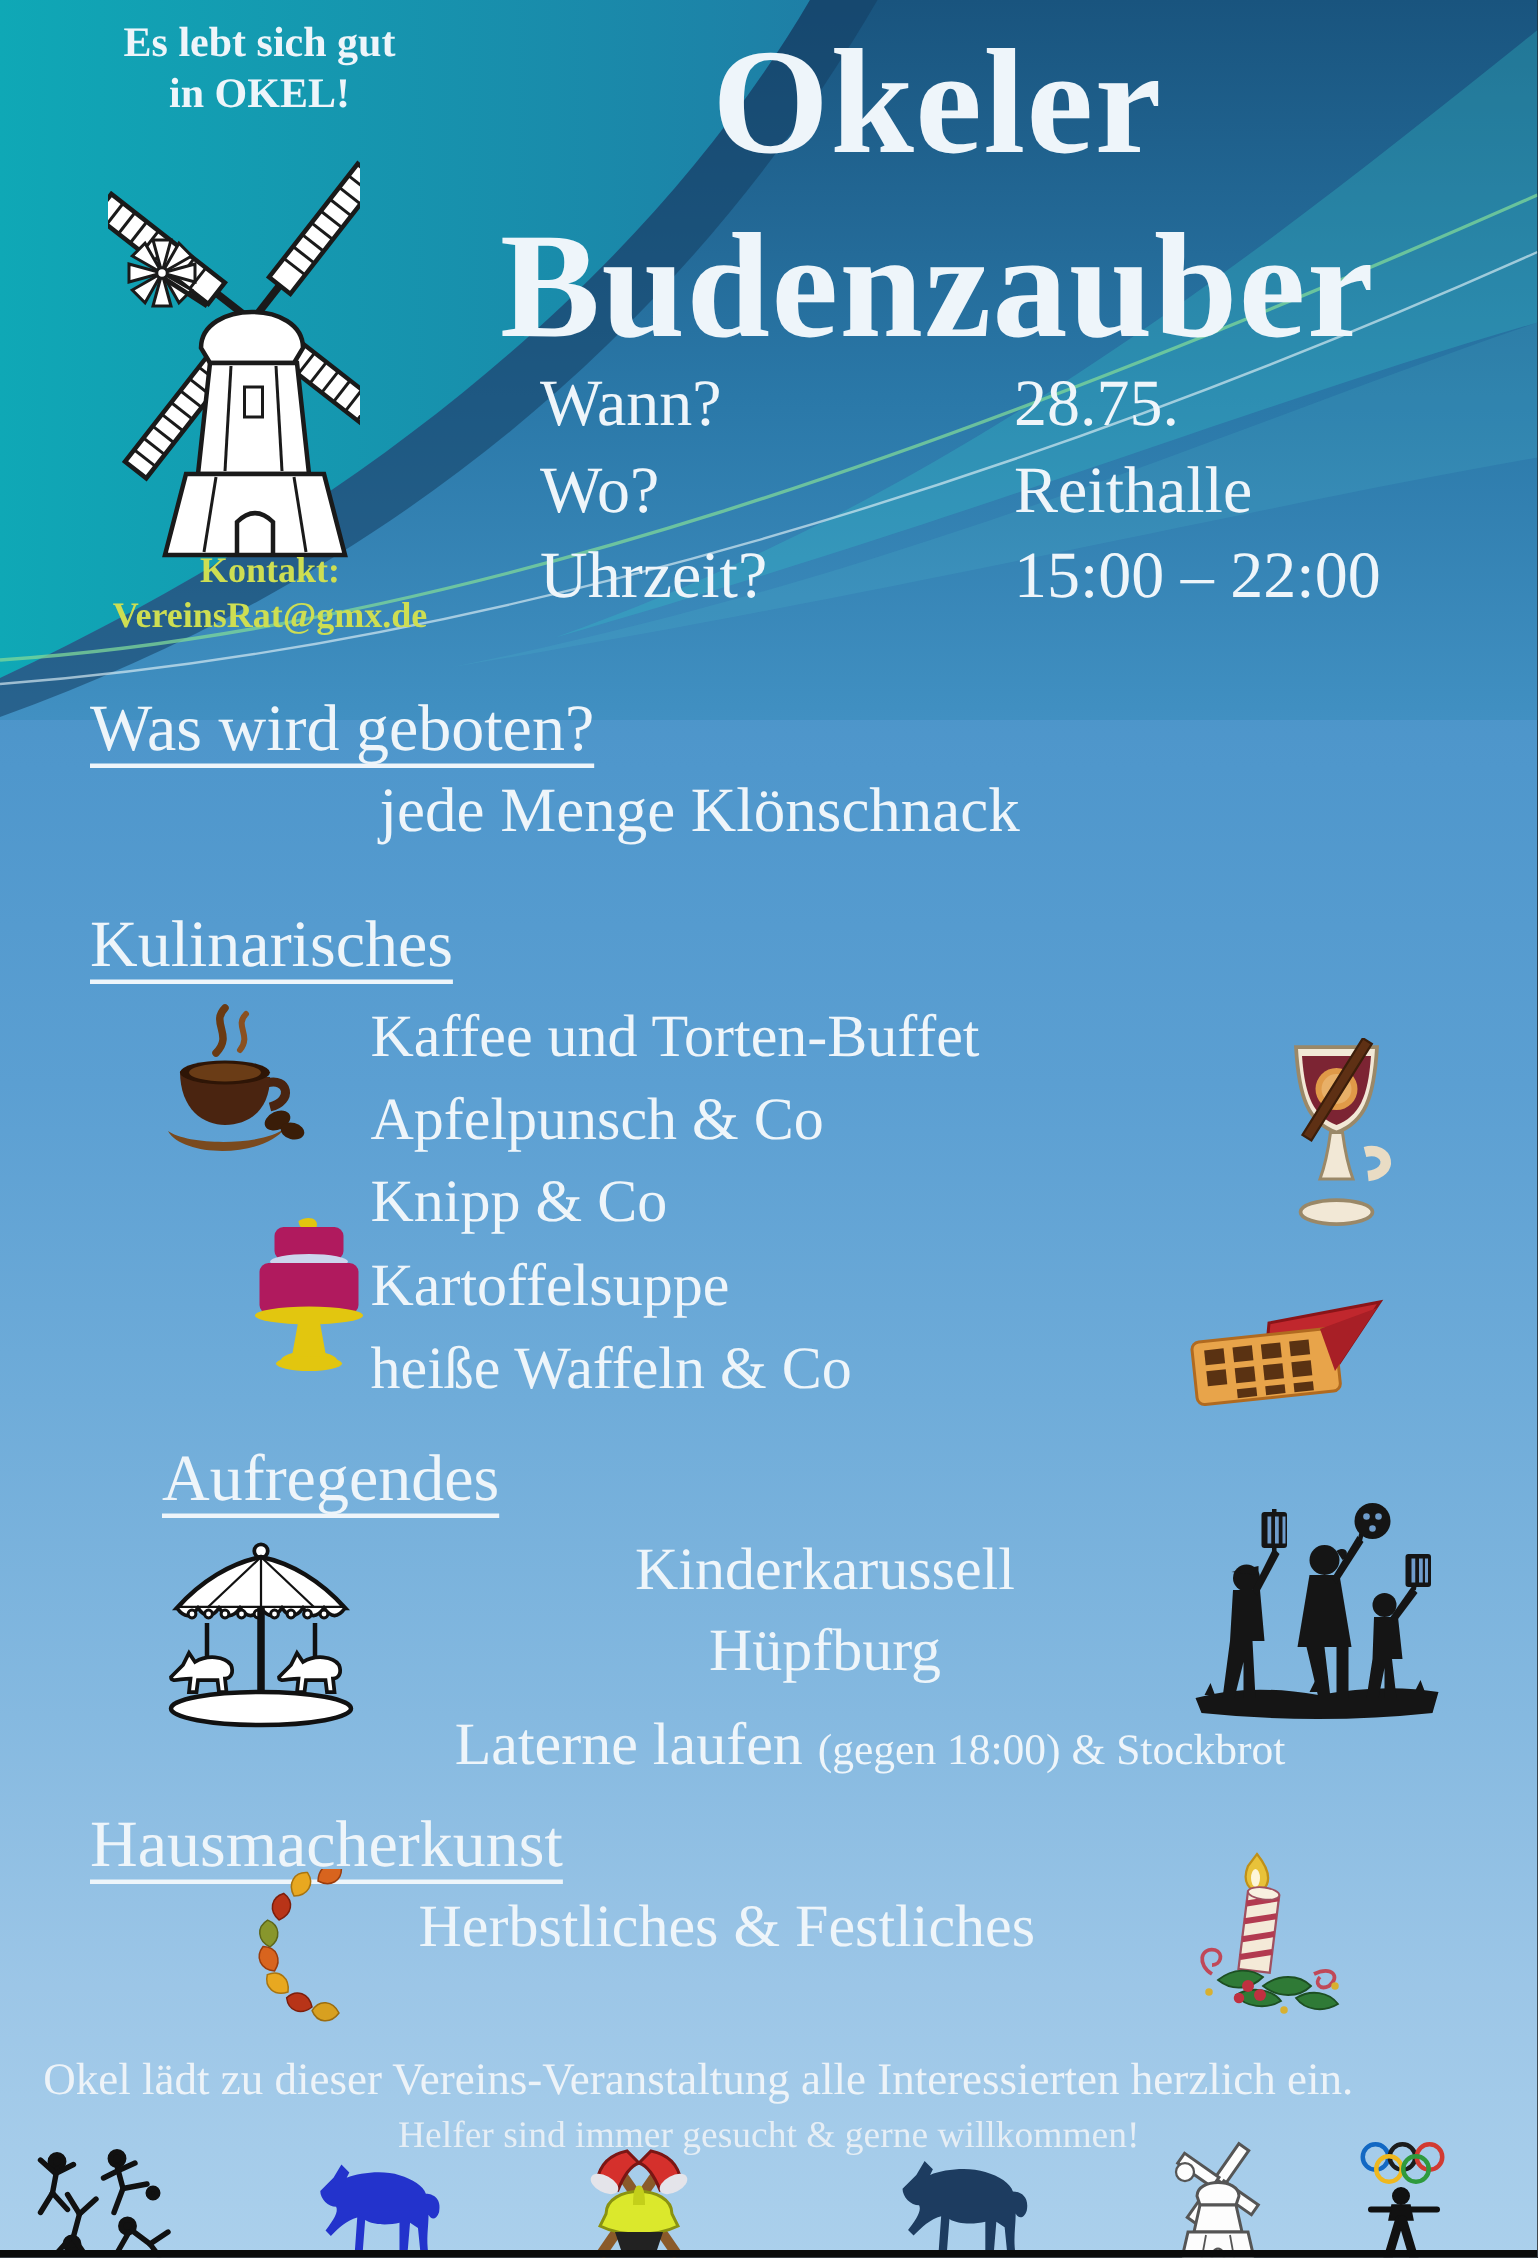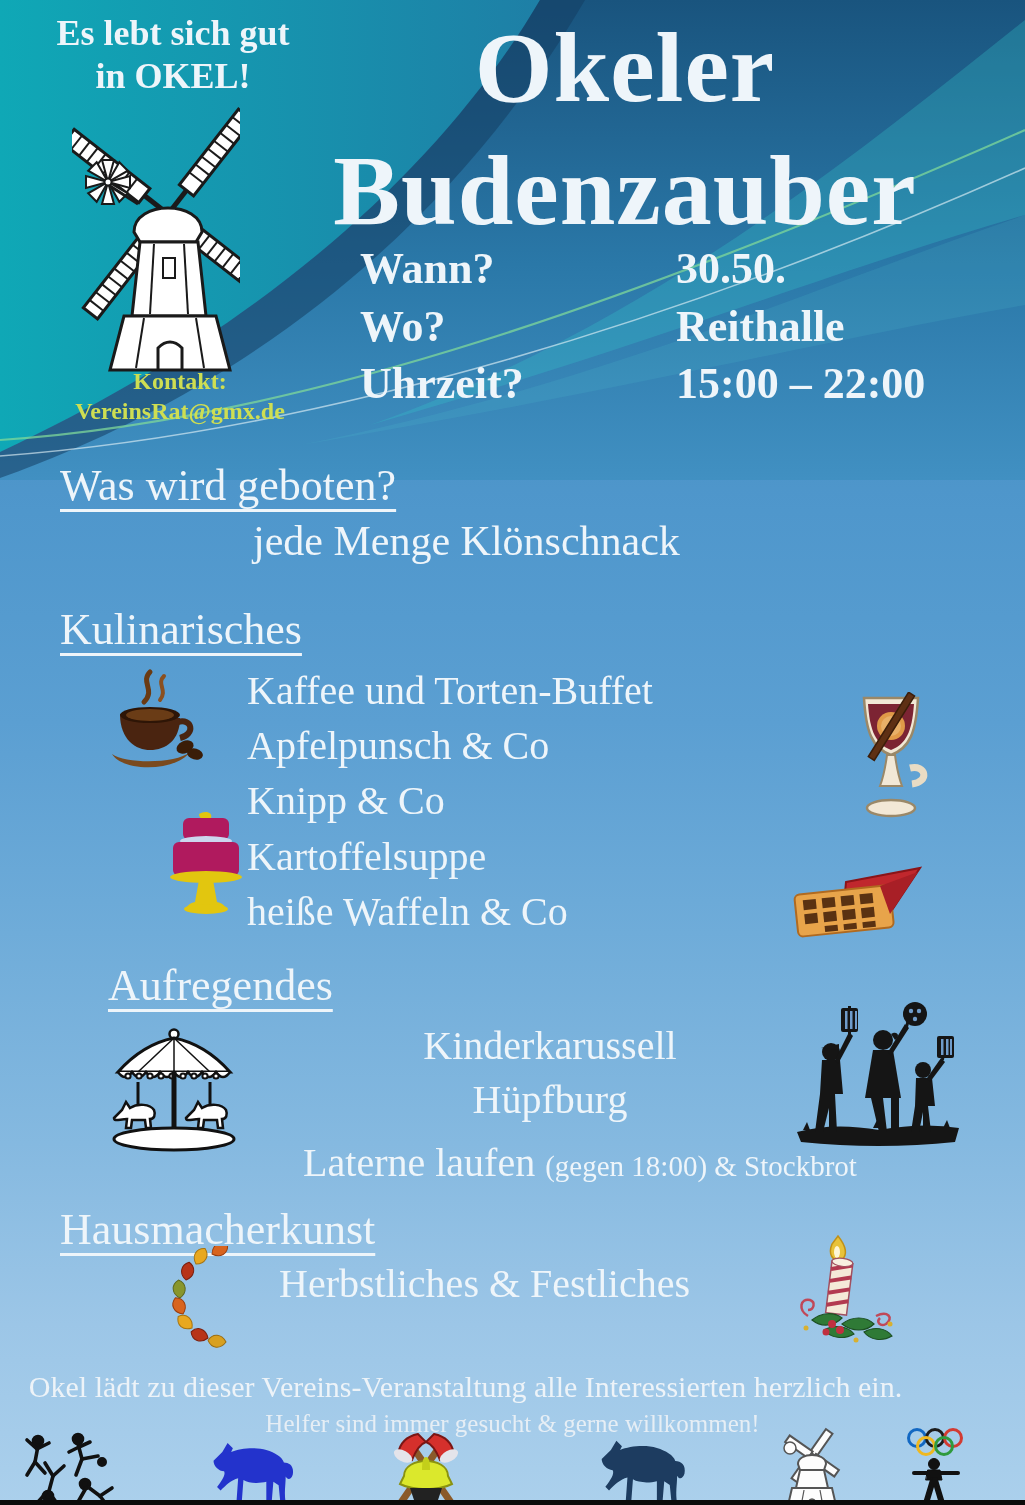--- a/index.html
+++ b/index.html
@@ -3,24 +3,24 @@
 <meta charset="utf-8">
 <style>
   html,body{margin:0;padding:0;background:#1c1c1c;}
   .poster{
     position:relative;width:1025px;height:1505px;overflow:hidden;
     font-family:"Liberation Serif",serif;color:#eef5fa;
     background:linear-gradient(180deg,#2a7eae 0%,#3a87b8 10%,#478fc2 22%,#4f97cc 34%,
                #5b9fd2 48%,#6facd9 62%,#85b9e0 76%,#9cc6e7 88%,#abd0ec 100%);
   }
   .abs{position:absolute;}
-  .tagline{left:38px;top:12px;width:270px;text-align:center;font-size:36px;font-weight:bold;line-height:1.2;}
+  .tagline{left:38px;top:12px;width:270px;text-align:center;font-size:28px;font-weight:bold;line-height:1.2;}
   .contact{left:40px;top:366px;width:280px;text-align:center;font-size:24px;font-weight:bold;line-height:1.25;color:#cede52;}
   .title{left:225px;top:6px;width:800px;text-align:center;font-size:100px;font-weight:bold;line-height:1.23;letter-spacing:1px;}
-  .infoblock{left:360px;top:240px;width:620px;font-size:44px;line-height:1.31;font-weight:bold;}
+  .infoblock{left:360px;top:240px;width:620px;font-size:44px;line-height:1.31;}
   .inforow{display:flex;}
   .inforow .lbl{width:316px;flex:0 0 316px;}
   .heading{font-size:44px;text-decoration:underline;text-decoration-thickness:2.5px;text-underline-offset:9px;}
   .h-geboten{left:60px;top:444px;margin-top:16px;}
   .item-geboten{left:253px;top:517px;font-size:42px;}
   .h-kulinarisches{left:60px;top:604px;}
   .foodlist{left:247px;top:663px;width:600px;text-align:left;font-size:40px;line-height:1.38;}
   .h-aufregendes{left:60px;top:960px;margin-left:48px;}
   .funlist{left:250px;top:1019px;width:600px;text-align:center;font-size:40px;line-height:1.35;}
   .lanternline{left:180px;top:1129px;width:800px;text-align:center;font-size:40px;margin-top:10px;}
@@ -153,21 +153,21 @@
   </div>
 
   <div class="abs title">
     <div>Okeler</div>
     <div>Budenzauber</div>
   </div>
 
   <div class="abs infoblock">
     <div class="inforow">
       <span class="lbl">Wann?</span>
-      <span>30.50.</span>
+      <span>28.75.</span>
     </div>
     <div class="inforow">
       <span class="lbl">Wo?</span>
       <span>Reithalle</span>
     </div>
     <div class="inforow">
       <span class="lbl">Uhrzeit?</span>
       <span>15:00 – 22:00</span>
     </div>
   </div>

